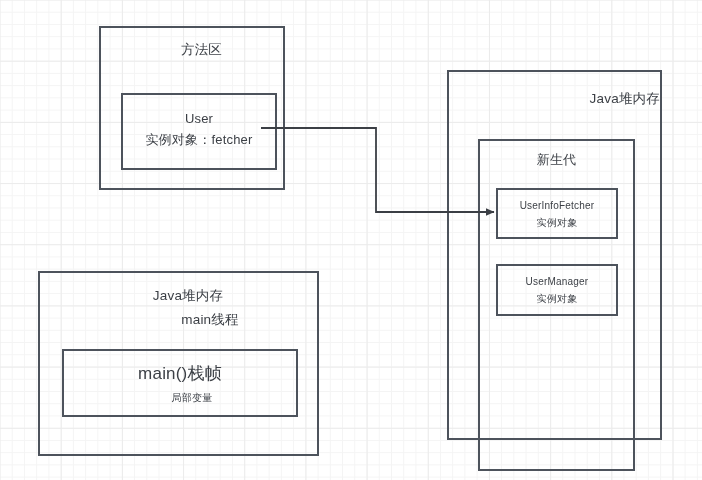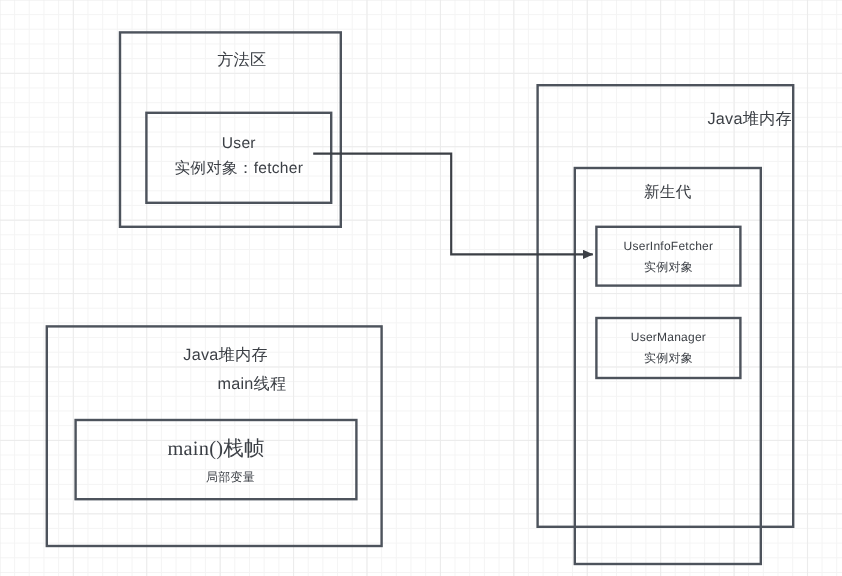--- a/index.html
+++ b/index.html
@@ -52,21 +52,20 @@
   }
 
   .label-plain {
     font-weight: normal;
     font-size: 13px;
   }
 
   .label-big {
     font-weight: normal;
     font-size: 17px;
-    font-family: Liberation Serif, serif;
   }
 
   .label-small {
     font-weight: normal;
     font-size: 10px;
   }
 
   svg.connector {
     position: absolute;
     left: 0;

